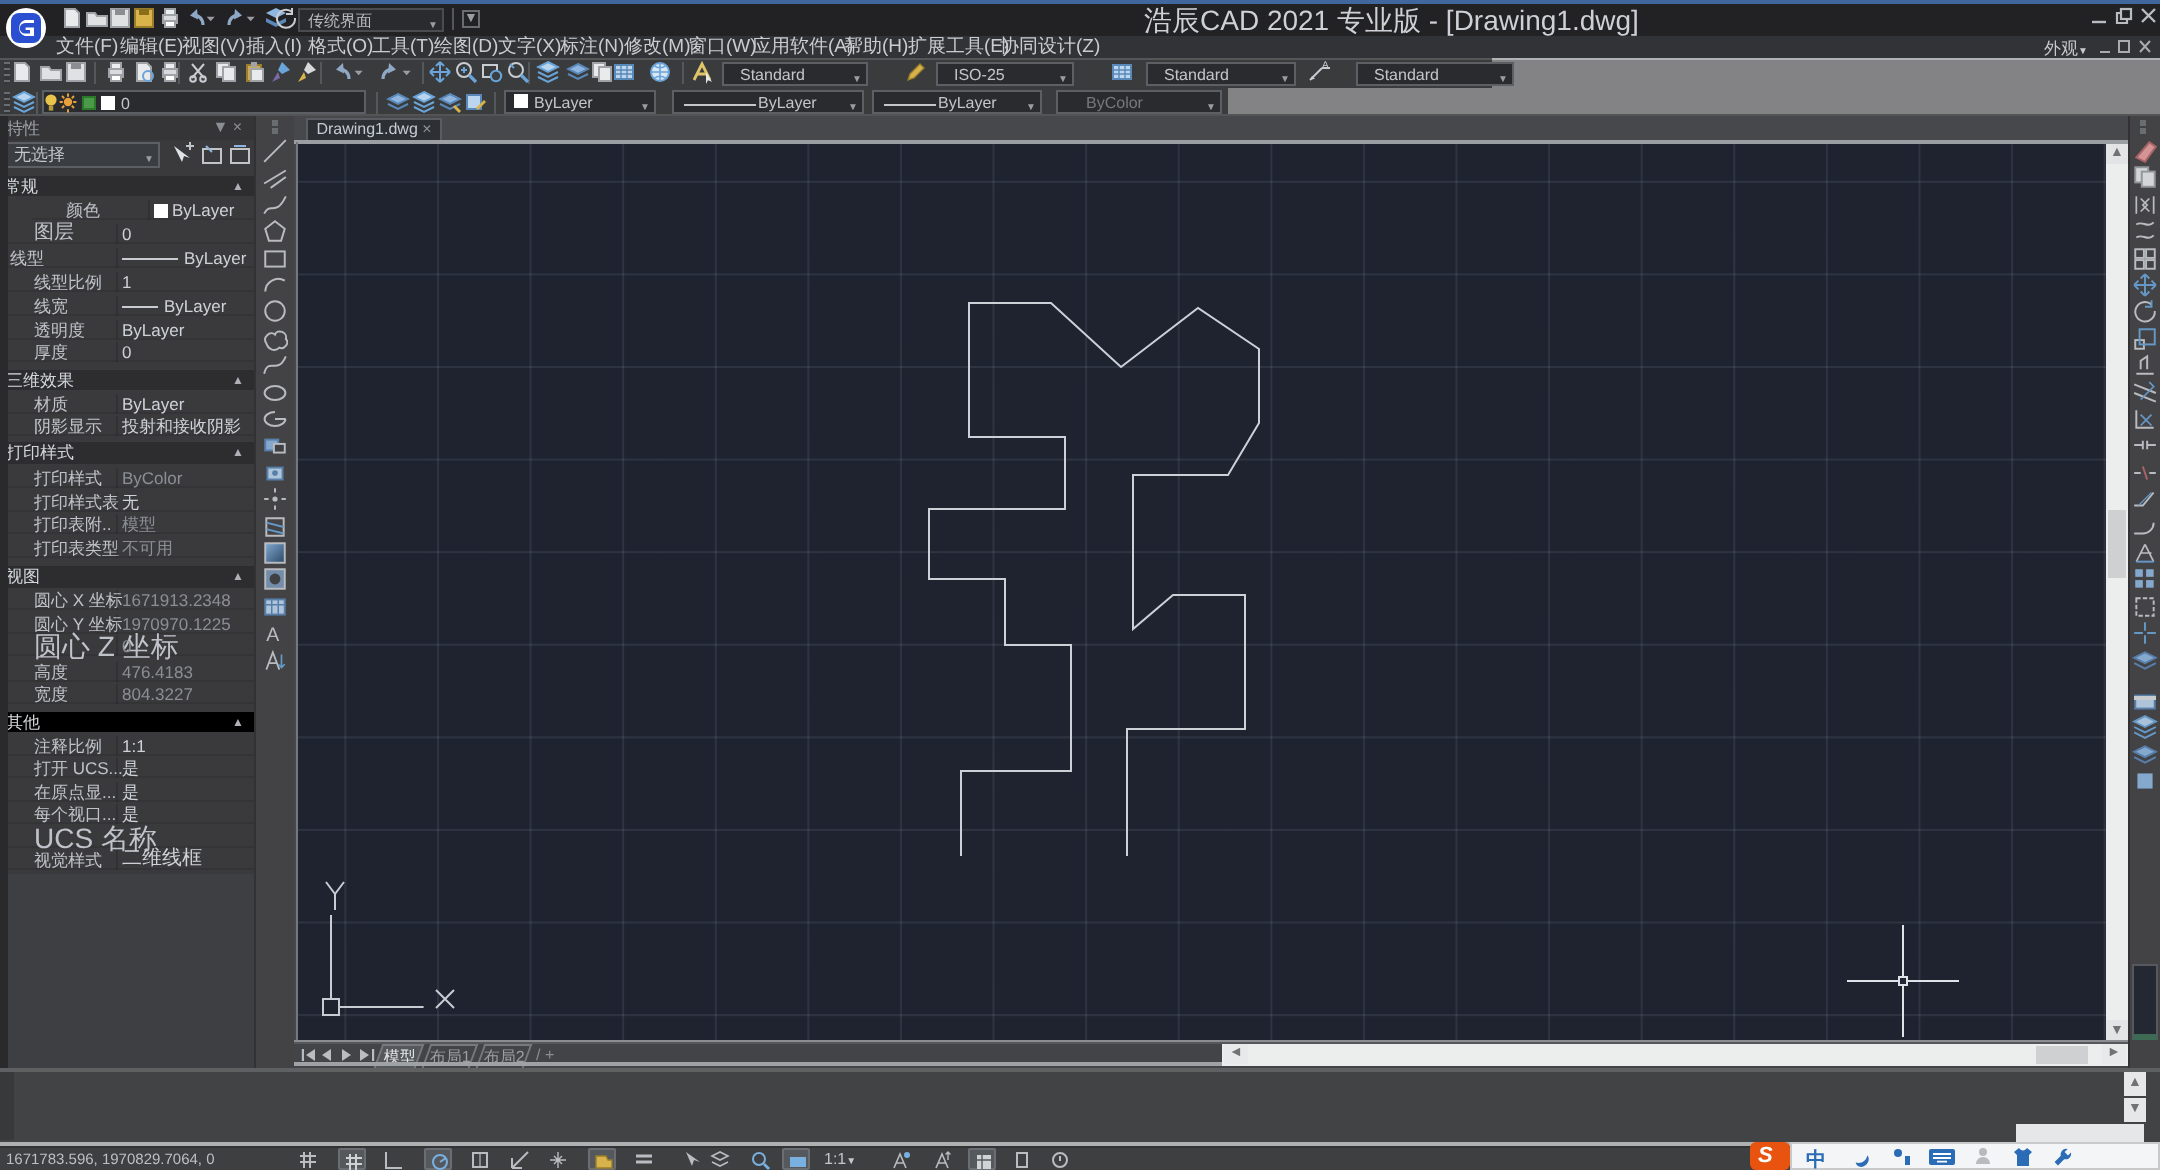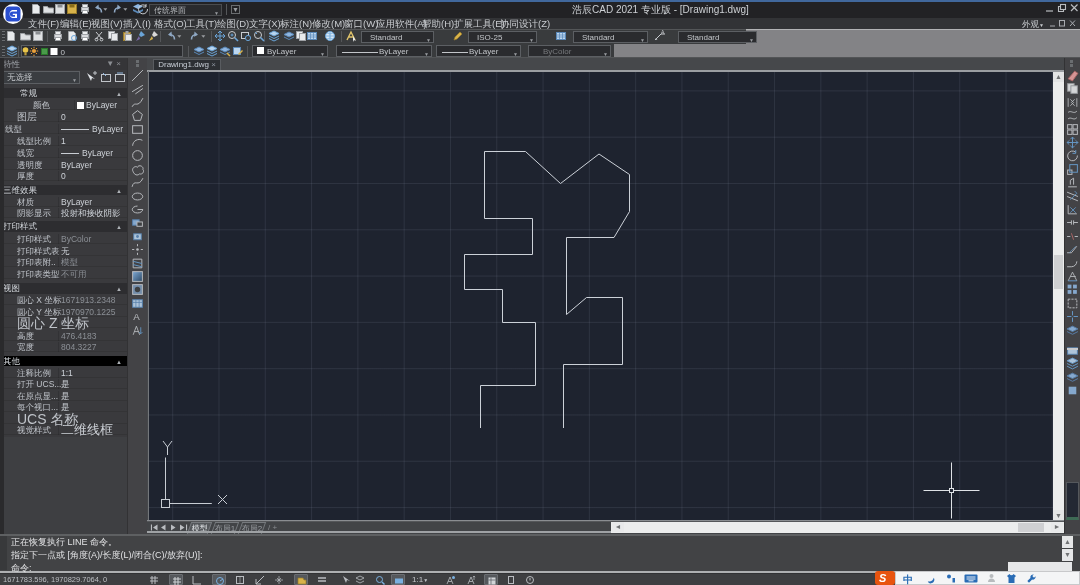--- a/index.html
+++ b/index.html
@@ -62,21 +62,21 @@
         <path d="M1 6l5 2.5L11 6v2L6 10.5 1 8z" fill="#5a88b8"></path>
       </svg>
       <svg style="position:absolute;left:111px;top:0px" width="12" height="12" viewBox="0 0 12 12" fill="none" stroke-width="1">
         <path d="M9 3A4.5 4.5 0 1 0 10.5 6" stroke="#c9ccd0"></path>
         <path d="M9 1v3H6" stroke="#c9ccd0"></path>
       </svg>
     </div>
 <div class="combo" style="left:149px;top:4px;width:73px;height:12px;background:#2a2b2e;border-color:#4a4c4f;z-index:4"><span style="margin-left:4px;color:#b9bcc0">传统界面</span><span class="arr">▼</span></div>
 <div class="sep" style="left:226px;top:4px;height:11px;z-index:4"></div>
 <div class="abs" style="left:231px;top:5px;width:9px;height:9px;border:1px solid #6a6d70;color:#9a9da1;font-size:7px;line-height:8px;text-align:center;z-index:4">▼</div>
-<div class="abs txt" style="left:572px;top:5px;font-size:10px;color:#cdd0d4">浩辰CAD 2021 专业版 - [Drawing1.dwg]</div>
+<div class="abs txt" style="left:572px;top:5px;font-size:14px;color:#cdd0d4">浩辰CAD 2021 专业版 - [Drawing1.dwg]</div>
 
 <svg class="abs" style="left:1045px;top:3px" width="34" height="11" viewBox="0 0 34 11">
       <path d="M1 8h7" stroke="#b9bcc0" stroke-width="1.2"></path>
       <path d="M15.5 3.5h-2v5h5v-2" fill="none" stroke="#b9bcc0" stroke-width="1.1"></path>
       <rect x="15.5" y="1.5" width="5" height="5" fill="none" stroke="#b9bcc0" stroke-width="1.1"></rect>
       <path d="M26 1.5 32.5 8M32.5 1.5 26 8" stroke="#b9bcc0" stroke-width="1.2"></path>
     </svg>
 
 <div class="abs" style="left:0;top:18px;width:1080px;height:11px;background:#323336"></div>
 <div class="abs" id="menus" style="left:28px;top:19px;height:10px;color:#c9ccd0;font-size:9.5px;line-height:10px">
@@ -291,21 +291,21 @@
 <div class="combo" style="left:2px;top:71px;width:78px;height:13px;background:#3a3d41"><span style="margin-left:4px;font-size:8.5px">无选择</span><span class="arr" style="top:3px">▼</span></div>
 <svg class="abs" style="left:84px;top:71px" width="42" height="13" viewBox="0 0 42 13" fill="none" stroke="#c0c4c9">
  <path d="M3 2l4 8 1-3 3 1z" fill="#dfe2e6" stroke="none"></path>
       <path d="M9 2h4M11 0v4" stroke-width="1"></path>
  <rect x="17.5" y="3.5" width="9" height="7"></rect>
       <path d="M19 2l3 3" stroke="#8fb6e0"></path>
  <rect x="31.5" y="3.5" width="9" height="7"></rect>
       <path d="M33 2h6" stroke="#8fb6e0"></path>
 </svg>
 <div class="abs" id="proprows" style="left:0;top:58px;width:127px;height:476px">
-      <div style="position:absolute;left:0;top:29.8px;width:127px;height:10.5px;background:#2d2d30;color:#d2d6db;font-size:8.5px;line-height:10.5px"><span style="margin-left:20px">常规</span><span style="position:absolute;right:5px;top:1px;font-size:6px;color:#aeb2b7">▲</span></div>
+      <div style="position:absolute;left:0;top:29.8px;width:127px;height:10.5px;background:#2d2d30;color:#d2d6db;font-size:8.5px;line-height:10.5px"><span style="margin-left:2px">常规</span><span style="position:absolute;right:5px;top:1px;font-size:6px;color:#aeb2b7">▲</span></div>
       <div style="position:absolute;left:0;top:126.5px;width:127px;height:10.5px;background:#2d2d30;color:#d2d6db;font-size:8.5px;line-height:10.5px"><span style="margin-left:3px">三维效果</span><span style="position:absolute;right:5px;top:1px;font-size:6px;color:#aeb2b7">▲</span></div>
       <div style="position:absolute;left:0;top:163.3px;width:127px;height:10.5px;background:#2d2d30;color:#d2d6db;font-size:8.5px;line-height:10.5px"><span style="margin-left:3px">打印样式</span><span style="position:absolute;right:5px;top:1px;font-size:6px;color:#aeb2b7">▲</span></div>
       <div style="position:absolute;left:0;top:225.1px;width:127px;height:10.5px;background:#2d2d30;color:#d2d6db;font-size:8.5px;line-height:10.5px"><span style="margin-left:3px">视图</span><span style="position:absolute;right:5px;top:1px;font-size:6px;color:#aeb2b7">▲</span></div>
       <div style="position:absolute;left:0;top:297.8px;width:127px;height:10.5px;background:#000000;color:#d2d6db;font-size:8.5px;line-height:10.5px"><span style="margin-left:3px">其他</span><span style="position:absolute;right:5px;top:1px;font-size:6px;color:#aeb2b7">▲</span></div>
       <div style="position:absolute;left:16px;top:42.3px;width:127px;height:10px;border-bottom:1px solid rgba(0,0,0,0.10)">
  <span style="position:absolute;left:17px;top:0;color:#bfc3c9;font-size:8.5px;line-height:10px;white-space:nowrap">颜色</span>
  <span style="position:absolute;left:61px;top:0;color:#ced2d8;font-size:8.5px;line-height:10px;white-space:nowrap"><span style="display:inline-block;width:7px;height:7px;background:#fff;margin-right:2px;vertical-align:-1px"></span>ByLayer</span>
  <span style="position:absolute;left:58px;top:0;width:1px;height:10px;background:rgba(0,0,0,0.12)"></span>
       </div>
       <div style="position:absolute;left:0;top:53.9px;width:127px;height:10px;border-bottom:1px solid rgba(0,0,0,0.10)">
@@ -413,21 +413,21 @@
  <span style="position:absolute;left:61px;top:0;color:#ced2d8;font-size:8.5px;line-height:10px;white-space:nowrap">是</span>
  <span style="position:absolute;left:58px;top:0;width:1px;height:10px;background:rgba(0,0,0,0.12)"></span>
       </div>
       <div style="position:absolute;left:0;top:355.7px;width:127px;height:10px;border-bottom:1px solid rgba(0,0,0,0.10)">
  <span style="position:absolute;left:17px;top:0;color:#bfc3c9;font-size:14px;line-height:10px;white-space:nowrap">UCS 名称</span>
  <span style="position:absolute;left:61px;top:0;color:#ced2d8;font-size:8.5px;line-height:10px;white-space:nowrap"></span>
  <span style="position:absolute;left:58px;top:0;width:1px;height:10px;background:rgba(0,0,0,0.12)"></span>
       </div>
       <div style="position:absolute;left:0;top:367.2px;width:127px;height:10px;border-bottom:1px solid rgba(0,0,0,0.10)">
  <span style="position:absolute;left:17px;top:0;color:#bfc3c9;font-size:8.5px;line-height:10px;white-space:nowrap">视觉样式</span>
- <span style="position:absolute;left:61px;top:0;color:#ced2d8;font-size:13px;line-height:10px;white-space:nowrap">二维线框</span>
+ <span style="position:absolute;left:61px;top:0;color:#ced2d8;font-size:10px;line-height:10px;white-space:nowrap">二维线框</span>
  <span style="position:absolute;left:58px;top:0;width:1px;height:10px;background:rgba(0,0,0,0.12)"></span>
       </div>
     </div>
 <div class="abs" style="left:0;top:437px;width:127px;height:97px;background:#3e3f42"></div>
 
 <div class="abs" style="left:127px;top:58px;width:20px;height:476px;background:#434346;border-left:1px solid #323234"></div>
 <div class="abs" id="drawbar" style="left:128px;top:58px;width:19px;height:476px">
       <div style="position:absolute;left:8px;top:2px;width:3px;height:3px;background:#6a6d70"></div>
       <div style="position:absolute;left:8px;top:6px;width:3px;height:3px;background:#6a6d70"></div>
       <svg style="position:absolute;left:3px;top:11px" width="13" height="13" viewBox="0 0 12 12" fill="none" stroke-width="0.9" opacity="0.88">
@@ -651,23 +651,20 @@
       <svg style="position:absolute;left:2px;top:326.2px" width="13" height="13" viewBox="0 0 12 12" fill="none" stroke-width="0.9" opacity="0.88">
         <rect x="2.5" y="2.5" width="7" height="7" fill="#8fb6e0"></rect>
       </svg>
       <div style="position:absolute;left:3px;top:290px;width:11px;height:1.5px;background:#c8cacd"></div>
       <div style="position:absolute;left:1.5px;top:424px;width:13px;height:38px;background:#232833;border:1px solid #55585c;border-bottom:3px solid #3e6a55"></div>
     </div>
 
 <div class="abs" style="left:0;top:534px;width:1080px;height:39px;background:#424345;border-top:2px solid #5e6062"></div>
 <div class="abs" style="left:0;top:570.5px;width:1080px;height:2.5px;background:#aeb0b2"></div>
 <div class="abs" style="left:0;top:536px;width:7px;height:34px;background:#38393b"></div>
-<div class="abs" id="cmdtext" style="left:11px;top:536px;color:#e2e3e5;font-size:9px;line-height:13px;font-family:'Liberation Sans',sans-serif">
-正在恢复执行 LINE 命令。<br>指定下一点或 [角度(A)/长度(L)/闭合(C)/放弃(U)]:<br>命令:
-</div>
 
 <div class="abs" style="left:1062px;top:536px;width:11px;height:12px;background:#e6e7e8;color:#707274;font-size:7px;line-height:12px;text-align:center">▲</div>
 <div class="abs" style="left:1062px;top:549px;width:11px;height:12px;background:#e6e7e8;color:#707274;font-size:7px;line-height:12px;text-align:center">▼</div>
 <div class="abs" style="left:1008px;top:562px;width:64px;height:8.5px;background:#e6e7e8"></div>
 
 <div class="abs" style="left:0;top:573px;width:1080px;height:12px;background:#3e3f41;border-top:1px solid #323335"></div>
 <div class="abs" style="left:3px;top:575px;color:#bcbfc3;font-size:7.5px">1671783.596, 1970829.7064, 0</div>
 <div class="abs" id="statusicons" style="left:140px;top:573px;width:420px;height:12px">
       <div style="position:absolute;left:7px;top:1px;width:14px;height:11px;border-radius:1px">
         <svg style="position:absolute;left:2px;top:0.5px" width="10" height="10" viewBox="0 0 10 10" fill="none" stroke-width="1">

